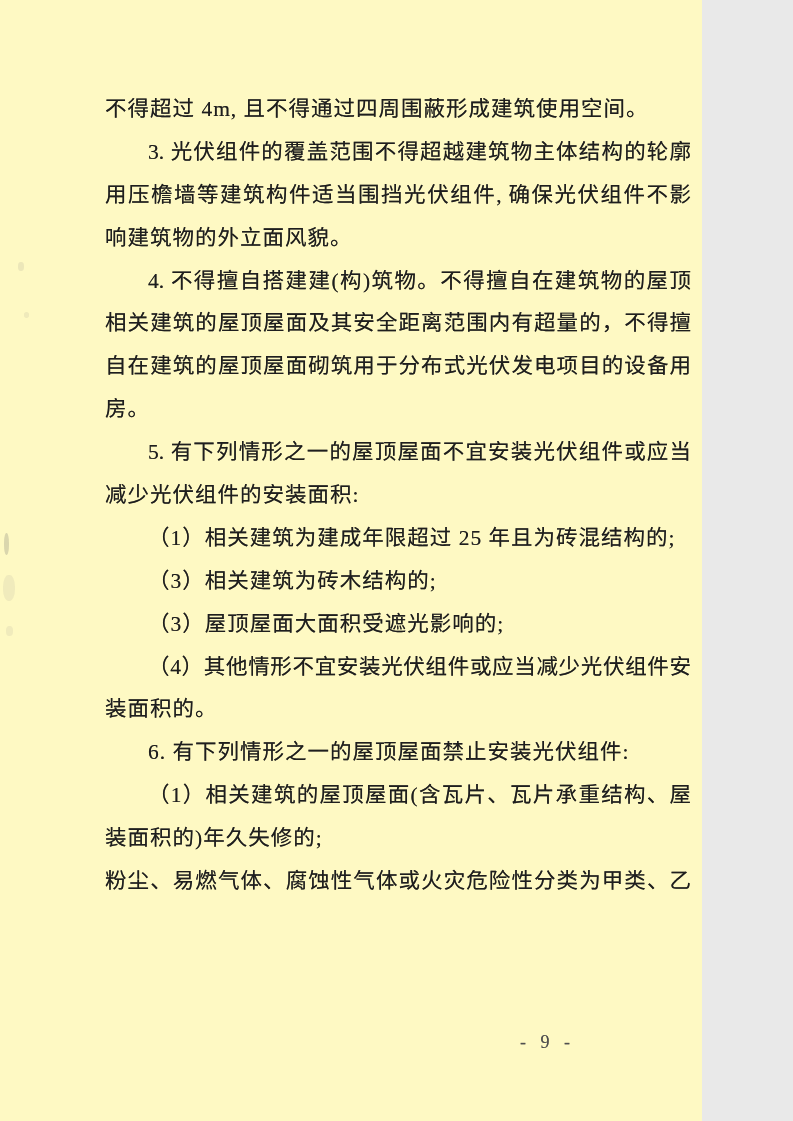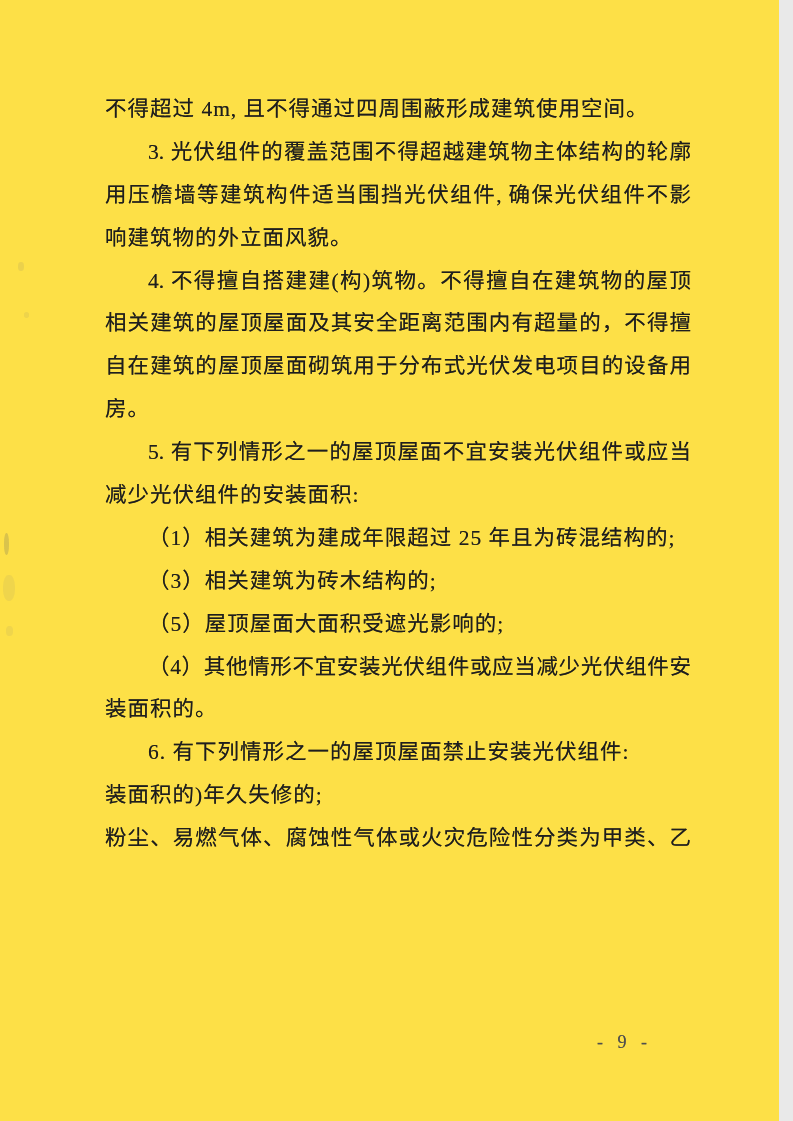--- a/index.html
+++ b/index.html
@@ -7,25 +7,26 @@
     padding: 0;
   }
   body {
     width: 793px;
     height: 1121px;
     background: #e9e9e9;
     font-family: "Liberation Serif", "DejaVu Serif", serif;
   }
   .page {
     position: relative;
-    width: 779px;
+    width: 662px;
     height: 1121px;
-    background: #fde047;
+    background: #fef9c3;
     overflow: hidden;
     color: #1e1e1e;
+    padding-left: 40px;
   }
   .text-block {
     position: absolute;
     left: 105px;
     top: 88px;
     width: 586px;
   }
   .para {
     margin: 0;
     padding: 0;
@@ -103,33 +104,34 @@
 
     <div class="para">
       <div class="line indent">（1）相关建筑为建成年限超过 25 年且为砖混结构的;</div>
     </div>
 
     <div class="para">
       <div class="line indent">（3）相关建筑为砖木结构的;</div>
     </div>
 
     <div class="para">
-      <div class="line indent">（5）屋顶屋面大面积受遮光影响的;</div>
+      <div class="line indent">（3）屋顶屋面大面积受遮光影响的;</div>
     </div>
 
     <div class="para">
       <div class="line fill indent">（4）其他情形不宜安装光伏组件或应当减少光伏组件安</div>
       <div class="line">装面积的。</div>
     </div>
 
     <div class="para">
       <div class="line indent">6. 有下列情形之一的屋顶屋面禁止安装光伏组件:</div>
     </div>
 
     <div class="para">
+      <div class="line fill indent">（1）相关建筑的屋顶屋面(含瓦片、瓦片承重结构、屋</div>
       <div class="line">装面积的)年久失修的;</div>
     </div>
 
     <div class="para">
       <div class="line fill">粉尘、易燃气体、腐蚀性气体或火灾危险性分类为甲类、乙</div>
     </div>
 
   </div>
 
   <div class="page-footer">- 9 -</div>

